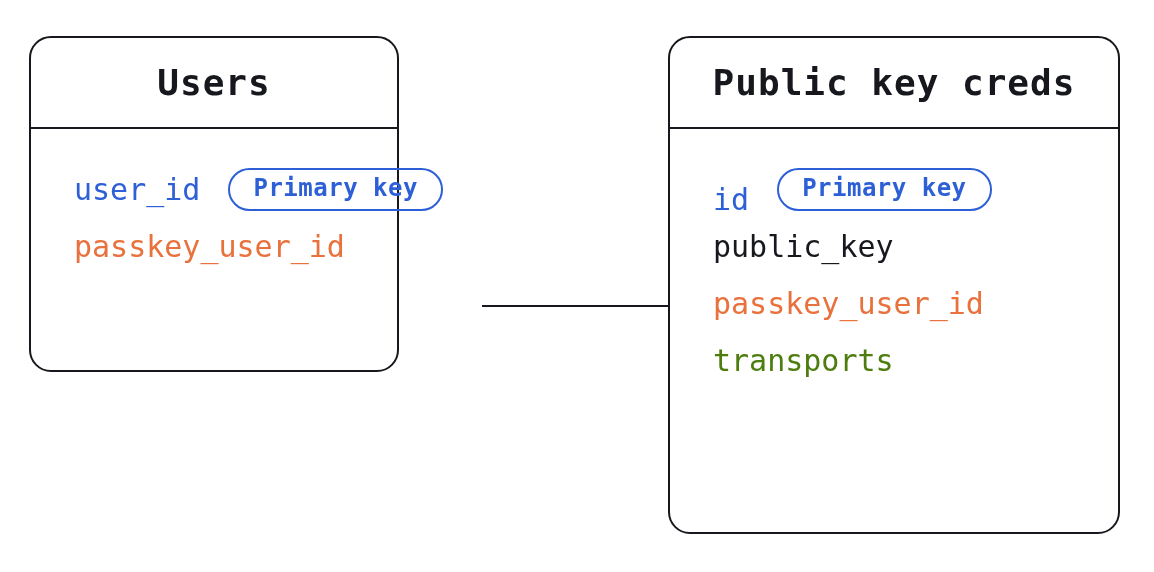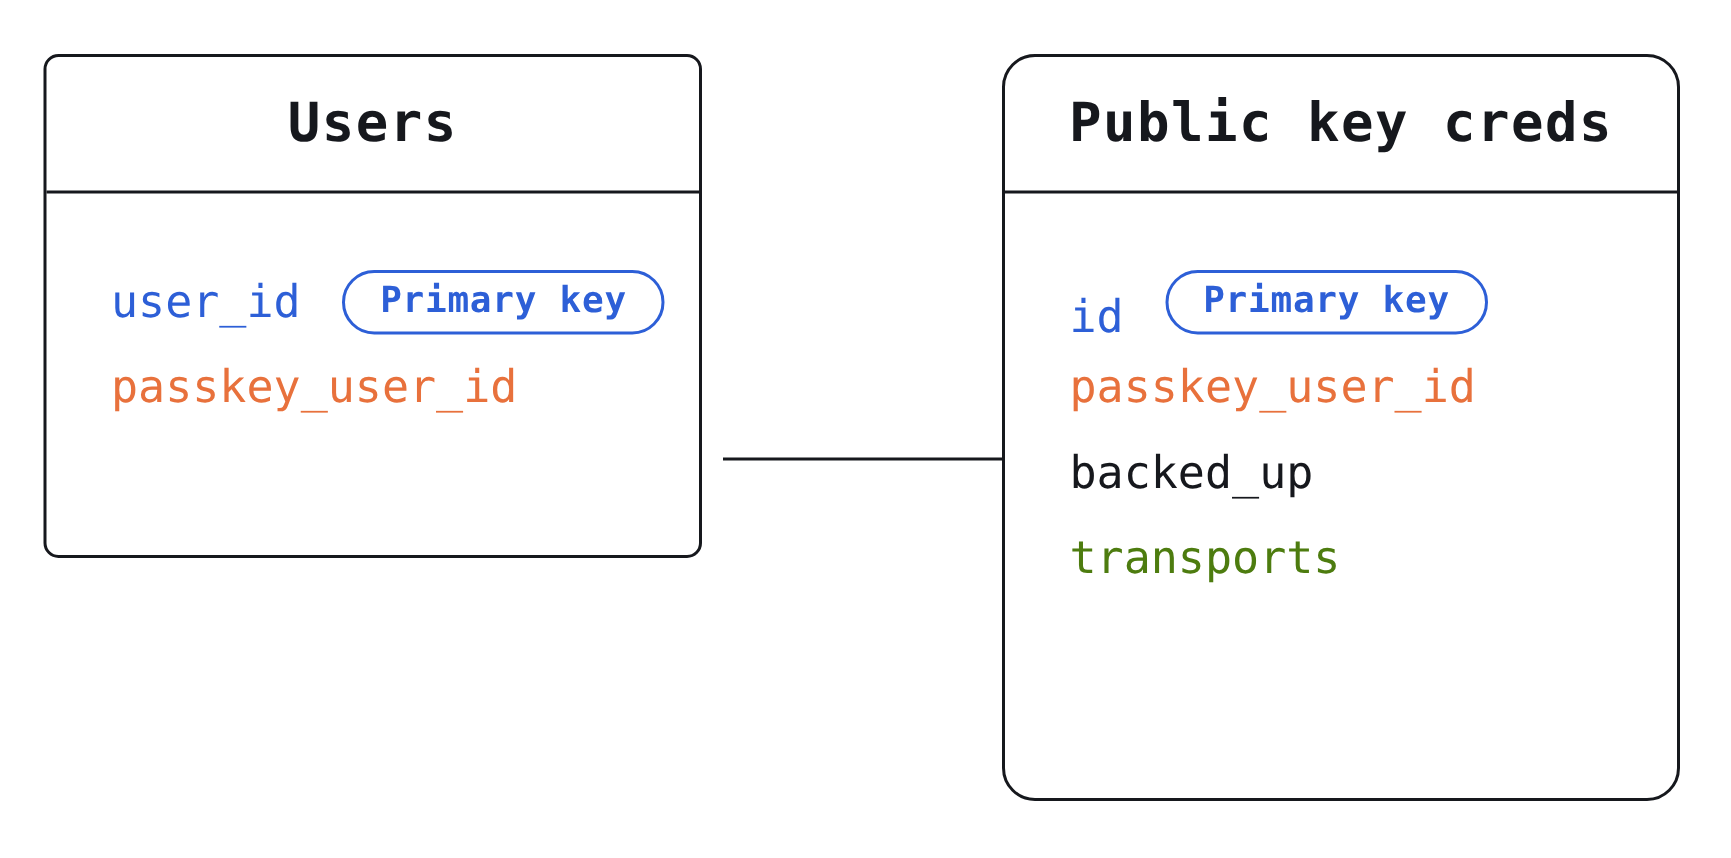--- a/index.html
+++ b/index.html
@@ -14,30 +14,30 @@
     background: #ffffff;
     overflow: hidden;
   }
   .entity-box {
     position: absolute;
     background: #ffffff;
     border: 2px solid #16181d;
     border-radius: 22px;
     z-index: 1;
   }
-  .entity-box.users  { left: 29px;  top: 36px; width: 439px; height: 336px; border-radius: 10px; }
+  .entity-box.users  { left: 29px;  top: 36px; width: 370px; height: 336px; }
   .entity-box.pkc    { left: 668px; top: 36px; width: 452px; height: 498px; }
   .entity-header {
     height: 91px;
     border-bottom: 2px solid #16181d;
     display: flex; align-items: center; justify-content: center;
     font-size: 36px; font-weight: bold; color: #16181d;
     letter-spacing: 1px;
   }
-  .entity-body { padding: 44px 0 0 43px; }
+  .entity-body { padding: 32px 0 0 43px; }
   .field-row {
     height: 57px;
     display: flex; align-items: center;
     font-size: 30px;
     white-space: nowrap;
   }
   .badge {
     display: inline-flex; align-items: center; justify-content: center;
     margin-left: 28px;
     padding: 3px 23px 5px 23px;
@@ -76,24 +76,24 @@
   </div>
 
   <div class="entity-box pkc">
     <div class="entity-header">Public key creds</div>
     <div class="entity-body">
         <div class="field-row">
           <span style="color: rgb(45, 95, 215); margin-top: 20px;">id</span>
           <span class="badge" style="color: rgb(45, 95, 215); border-color: rgb(45, 95, 215);">Primary key</span>
         </div>
         <div class="field-row">
-          <span style="color: rgb(232, 113, 60);">passkey_user_id</span>
+          <span style="color: rgb(22, 24, 29);">public_key</span>
         </div>
         <div class="field-row">
-          <span style="color: rgb(22, 24, 29);">backed_up</span>
+          <span style="color: rgb(232, 113, 60);">passkey_user_id</span>
         </div>
         <div class="field-row">
           <span style="color: #4d7c0f;">transports</span>
         </div>
       </div>
   </div>
 
 </div>
 
 </body></html>

